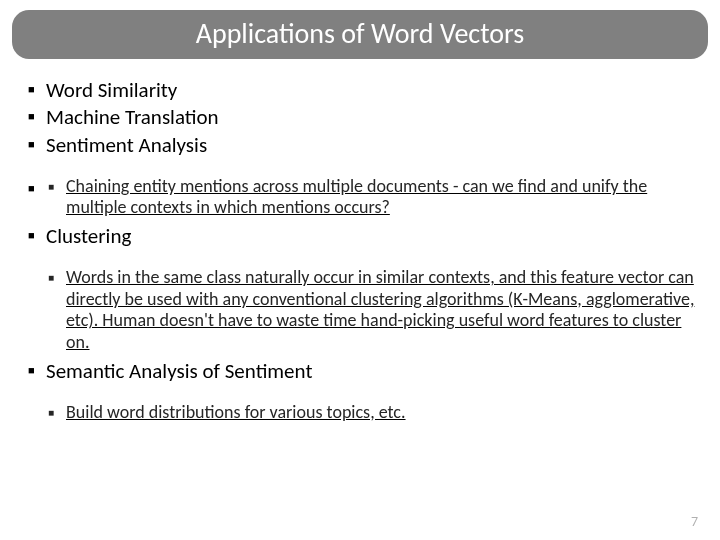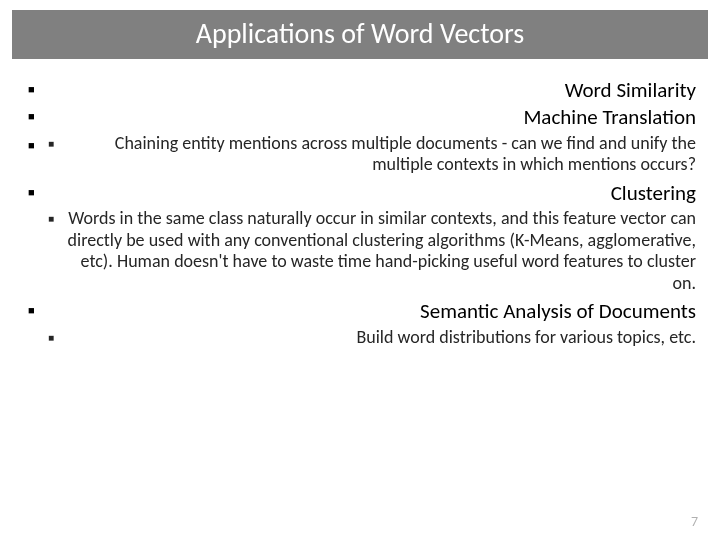--- a/index.html
+++ b/index.html
@@ -12,24 +12,24 @@
     overflow: hidden;
   }
   .title-bar {
     background: #808080;
     color: #ffffff;
     font-size: 28px;
     padding: 6px 0 8px 0;
     text-align: center;
     font-weight: 400;
     margin: 10px 12px 0 12px;
+    border-radius: 17px;
   }
   .content {
     padding: 18px 24px 0 24px;
-    text-align: right;
   }
   ul.main {
     list-style: none;
   }
   ul.main > li {
     position: relative;
     padding-left: 22px;
     font-size: 21px;
     line-height: 1.25;
     color: #000000;
@@ -39,22 +39,23 @@
     content: "■";
     position: absolute;
     left: 4px;
     top: 0;
     font-size: 11px;
     line-height: 26px;
     color: #000000;
   }
   ul.sub {
     list-style: none;
-    margin-top: 2px;
+    margin-top: 18px;
     margin-bottom: 4px;
+    text-decoration: underline;
   }
   ul.sub > li {
     position: relative;
     padding-left: 20px;
     font-size: 18px;
     line-height: 1.2;
     color: #262626;
   }
   ul.sub > li::before {
     content: "■";
@@ -75,33 +76,34 @@
 </style>
 </head>
 <body>
 
 <div class="title-bar">Applications of Word Vectors</div>
 
 <div class="content">
   <ul class="main">
     <li>Word Similarity</li>
     <li>Machine Translation</li>
+    <li>Sentiment Analysis</li>
     <li>
       <ul class="sub">
         <li>Chaining entity mentions across multiple documents - can we find and unify the multiple contexts in which mentions occurs?</li>
       </ul>
     </li>
     <li>
       <span>Clustering</span>
       <ul class="sub">
         <li>Words in the same class naturally occur in similar contexts, and this feature vector can directly be used with any conventional clustering algorithms (K-Means, agglomerative, etc). Human doesn't have to waste time hand-picking useful word features to cluster on.</li>
       </ul>
     </li>
     <li>
-      <span>Semantic Analysis of Documents</span>
+      <span>Semantic Analysis of Sentiment</span>
       <ul class="sub">
         <li>Build word distributions for various topics, etc.</li>
       </ul>
     </li>
   </ul>
 </div>
 
 <div class="page-num">7</div>
 
 </body></html>

